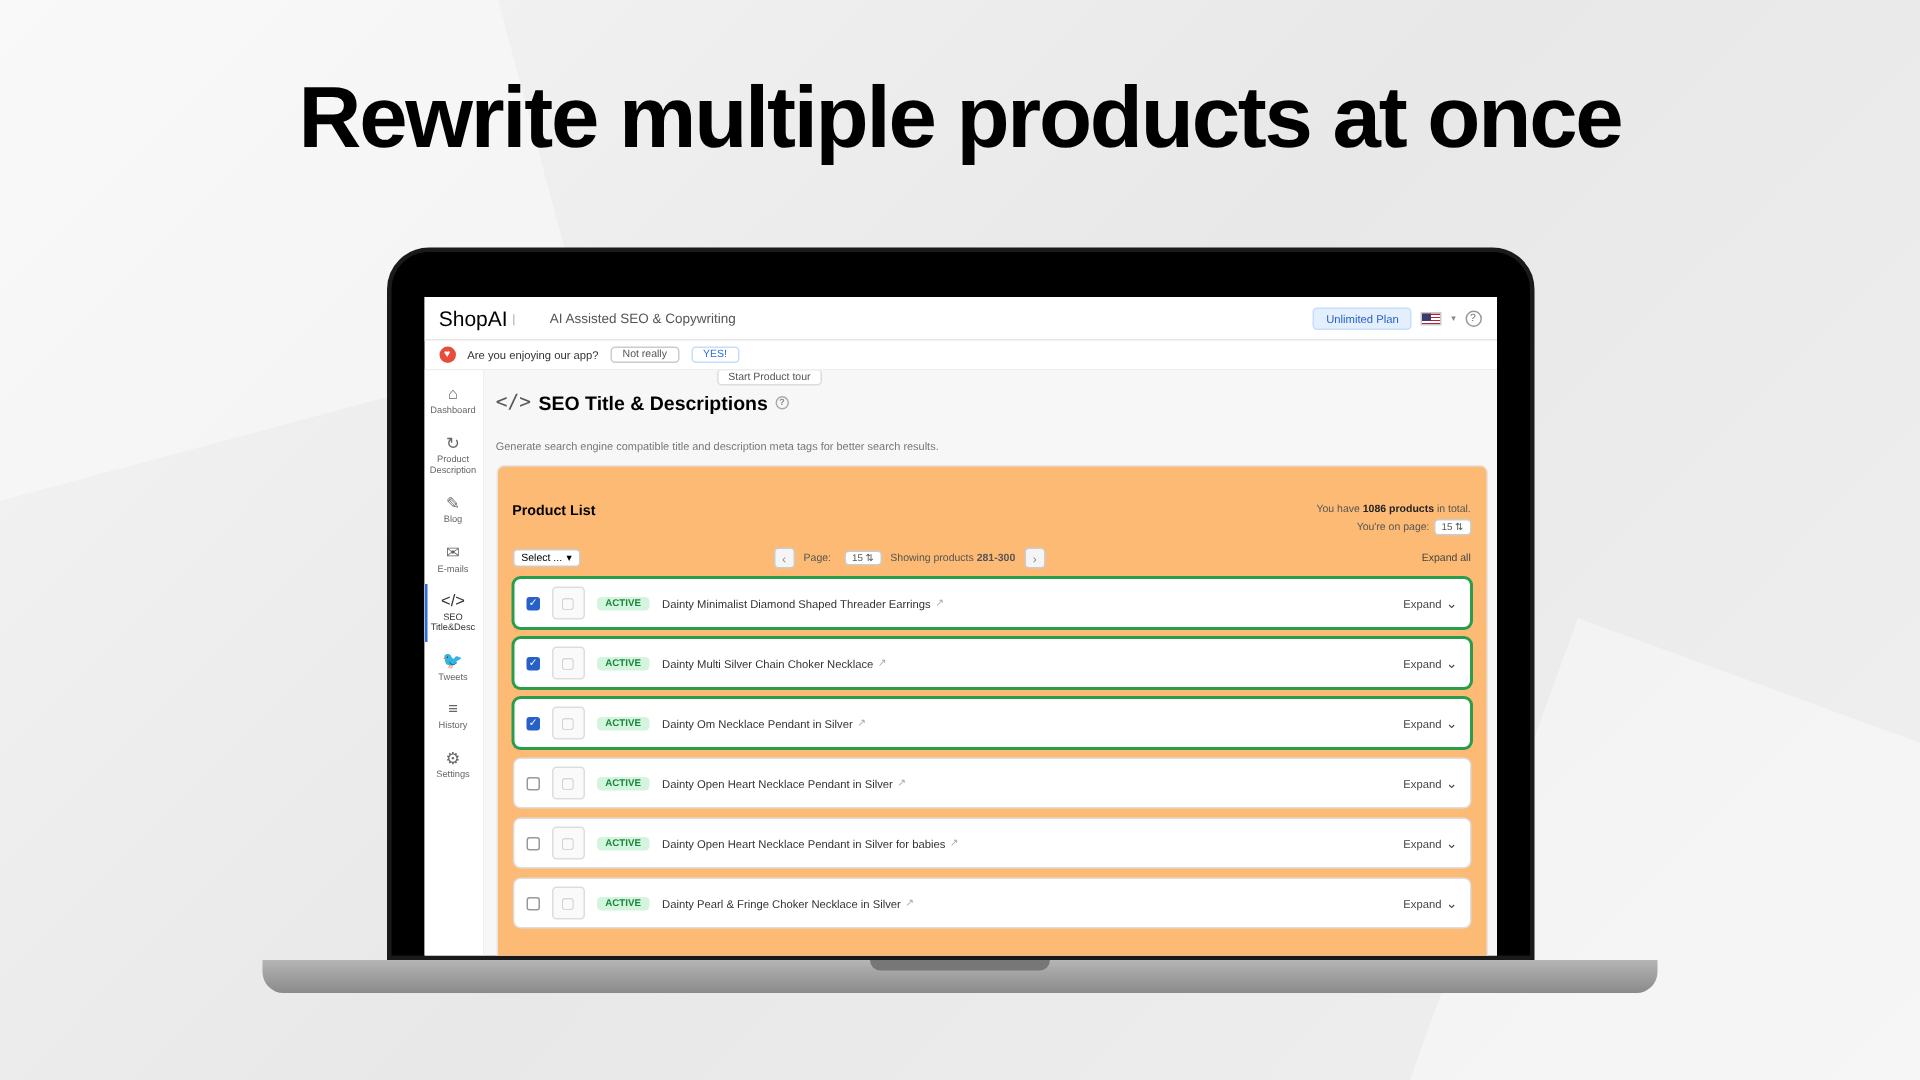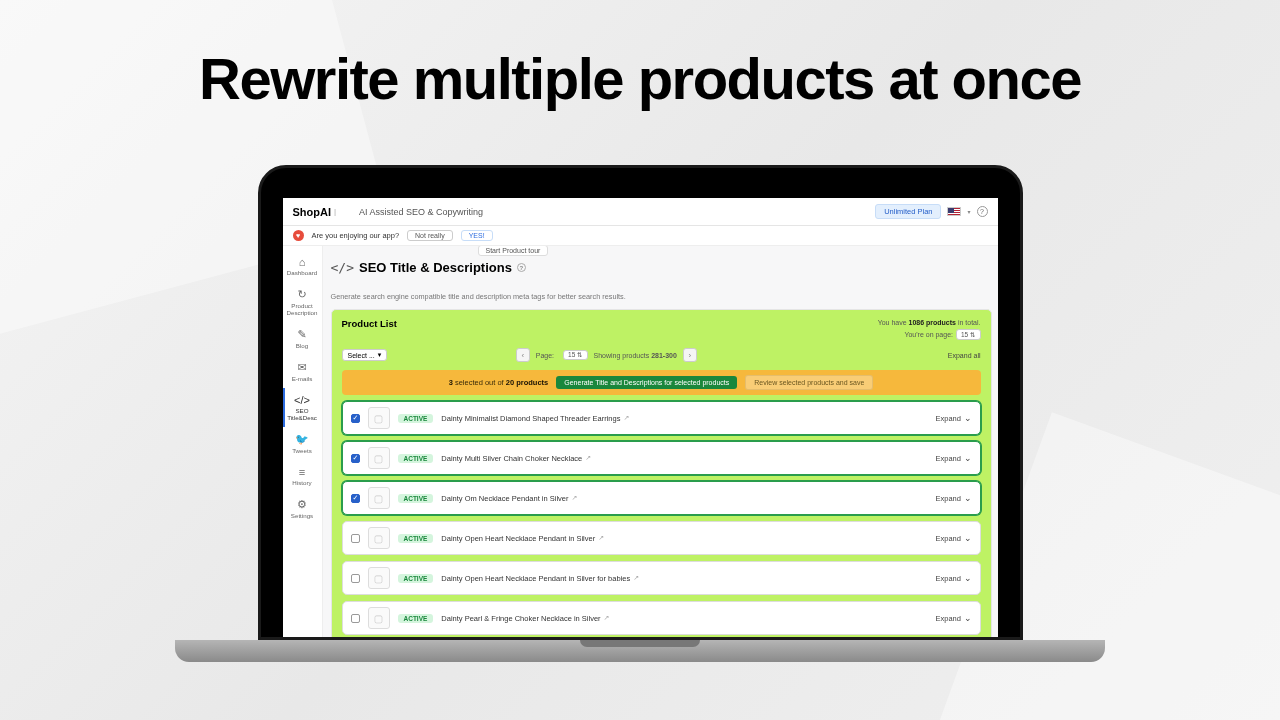--- a/index.html
+++ b/index.html
@@ -10,21 +10,21 @@
 .bg::after { width: 400px; height: 350px; bottom: -100px; right: -100px; transform: rotate(20deg); }
 .headline { position: relative; text-align: center; font-size: 58px; font-weight: 800; color: #000; padding: 45px 0 20px; letter-spacing: -1.5px; z-index: 5; }
 
 .laptop { position: absolute; left: 175px; top: 165px; width: 930px; height: 530px; z-index: 5; }
 .lap-frame { width: 765px; height: 475px; margin: 0 auto; background: #000; border-radius: 28px 28px 0 0; padding: 30px 22px 0 22px; position: relative; border: 3px solid #1a1a1a; }
 .lap-screen { width: 100%; height: 100%; background: #fff; overflow: hidden; font-size: 8px; }
 .lap-base { width: 930px; height: 22px; background: linear-gradient(#b5b5b5, #8a8a8a); border-radius: 0 0 14px 14px; margin: 0 auto; position: relative; }
 .lap-base::before { content:""; position:absolute; left:50%; top:0; transform:translateX(-50%); width: 120px; height:7px; background:#777; border-radius: 0 0 8px 8px; }
 
 .app-header { display: flex; align-items: center; padding: 6px 10px; border-bottom: 1px solid #e5e5e5; background:#fff; }
-.app-logo { font-weight: 700; font-size: 11px; }
+.app-logo { font-weight: 400; font-size: 14px; }
 .app-sub { color: #555; margin-left: 20px; font-size: 9px; }
 .app-right { margin-left: auto; display:flex; align-items:center; gap:6px;padding-left:40px; }
 .plan-badge { background:#e3effd; color:#2760c9; border:1px solid #c7ddf8; padding: 2px 8px; border-radius: 3px; font-size: 7.5px; }
 .flag { width:14px; height:9px; background: linear-gradient(#b22234 0 15%, #fff 15% 30%, #b22234 30% 45%, #fff 45% 60%, #b22234 60% 75%, #fff 75% 90%, #b22234 90%); position:relative; border:0.5px solid #ccc;}
 .flag::before { content:""; position:absolute; top:0; left:0; width:6px; height:5px; background:#3c3b6e; }
 .help-ico { width:11px; height:11px; border:1px solid #999; border-radius:50%; display:flex; align-items:center; justify-content:center; font-size:7px; color:#666; }
 
 .notice-bar { display:flex; align-items:center; gap:8px; padding:4px 10px; border-bottom:1px solid #eee; }
 .heart { width:11px; height:11px; background:#e74c3c; border-radius:50%; display:flex; align-items:center; justify-content:center; color:#fff; font-size:7px;}
 .notice-txt { font-size:7.5px; color:#333; }
@@ -39,21 +39,21 @@
 .main { flex:1; padding: 4px 6px 0 8px; background:#f7f7f8; overflow:hidden; position:relative;}
 
 .tour-btn { position:absolute; left:155px; top:-1px; background:#fff; border:1px solid #ddd; border-radius:3px; padding:1px 7px; font-size:7px; color:#555;}
 
 .page-hdr { margin-top:10px; }
 .page-title { font-size:13px; font-weight:700; display:flex; align-items:center; gap:5px;}
 .page-title .codeico { font-family:monospace; font-weight:500; color:#555;}
 .page-title .helpq { width:9px; height:9px; border:1px solid #aaa; border-radius:50%; font-size:6px; display:inline-flex; align-items:center; justify-content:center; color:#888;}
 .page-desc { font-size:7.3px; color:#777; margin-top:17px;}
 
-.card { background:#bef264; border:1px solid #e5e5e5; border-radius:5px; margin-top:8px; padding:8px 10px;}
+.card { background:#fdba74; border:1px solid #e5e5e5; border-radius:5px; margin-top:8px; padding:24px 10px;}
 .card-top { display:flex; align-items:flex-start; }
 .card-top h3 { font-size:9.5px; font-weight:600;}
 .card-stats { margin-left:auto; text-align:right; font-size:7px; color:#555; line-height:1.5;}
 .card-stats b { color:#222;}
 .num-spin { display:inline-block; border:1px solid #ccc; border-radius:3px; padding:0 4px; margin-left:3px; font-size:6.5px; background:#fff;}
 
 .toolbar { display:flex; align-items:center; margin-top:8px; gap:6px;}
 .select-drop { border:1px solid #ccc; border-radius:3px; padding:1px 5px; font-size:7px; background:#fff; display:flex; align-items:center; gap:3px;}
 .toolbar-center { margin:0 auto; display:flex; align-items:center; gap:6px; font-size:7px; color:#555;}
 .nav-arrow { width:14px; height:14px; border:1px solid #ccc; border-radius:3px; background:#f5f5f5; display:flex; align-items:center; justify-content:center; font-size:8px; color:#888;}
@@ -147,25 +147,20 @@
               <div class="toolbar-center">
                 <span class="nav-arrow">‹</span>
                 <span>Page:</span>
                 <span class="num-spin"><span>15</span> ⇅</span>
                 <span><span>Showing products </span><b>281-300</b></span>
                 <span class="nav-arrow">›</span>
               </div>
               <span class="expand-all">Expand all</span>
             </div>
 
-            <div class="sel-bar">
-              <span class="sel-txt"><b>3</b><span> selected out of </span><b>20 products</b></span>
-              <span class="gen-btn">Generate Title and Descriptions for selected products</span>
-              <span class="rev-btn">Review selected products and save</span>
-            </div>
 
             <div id="rows">
                 <div class="prod-row selected">
                   <span class="chk on"></span>
                   <span class="thumb">▢</span>
                   <span class="status-badge">ACTIVE</span>
                   <span class="prod-name">Dainty Minimalist Diamond Shaped Threader Earrings</span>
                   <span class="extlink">↗</span>
                   <span class="expand-cell">Expand <span class="chev">⌄</span></span>
                 </div>

